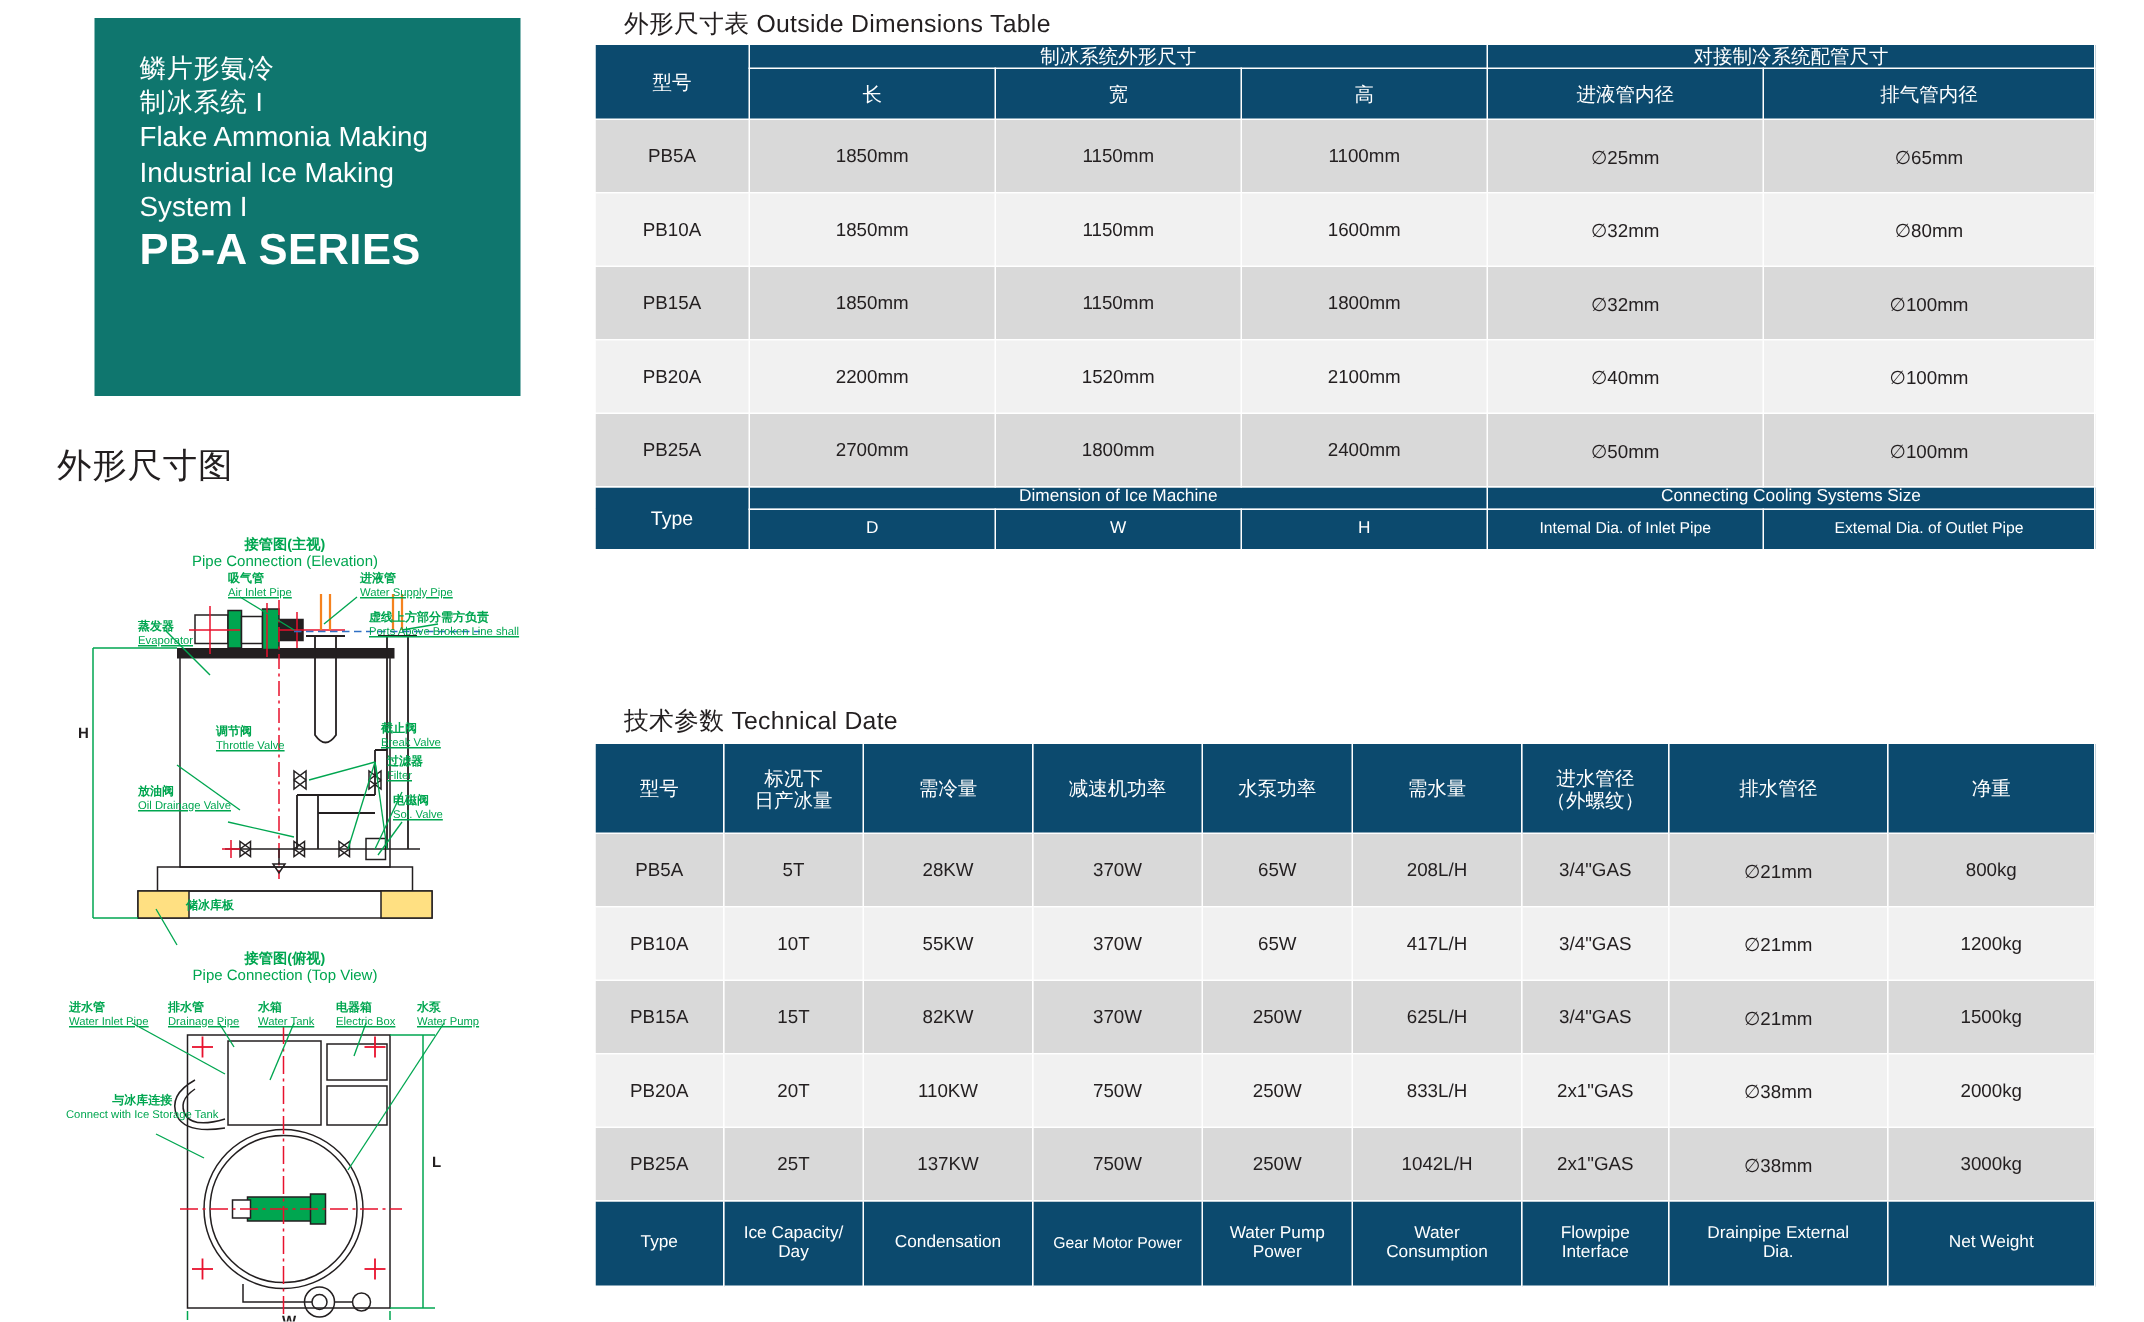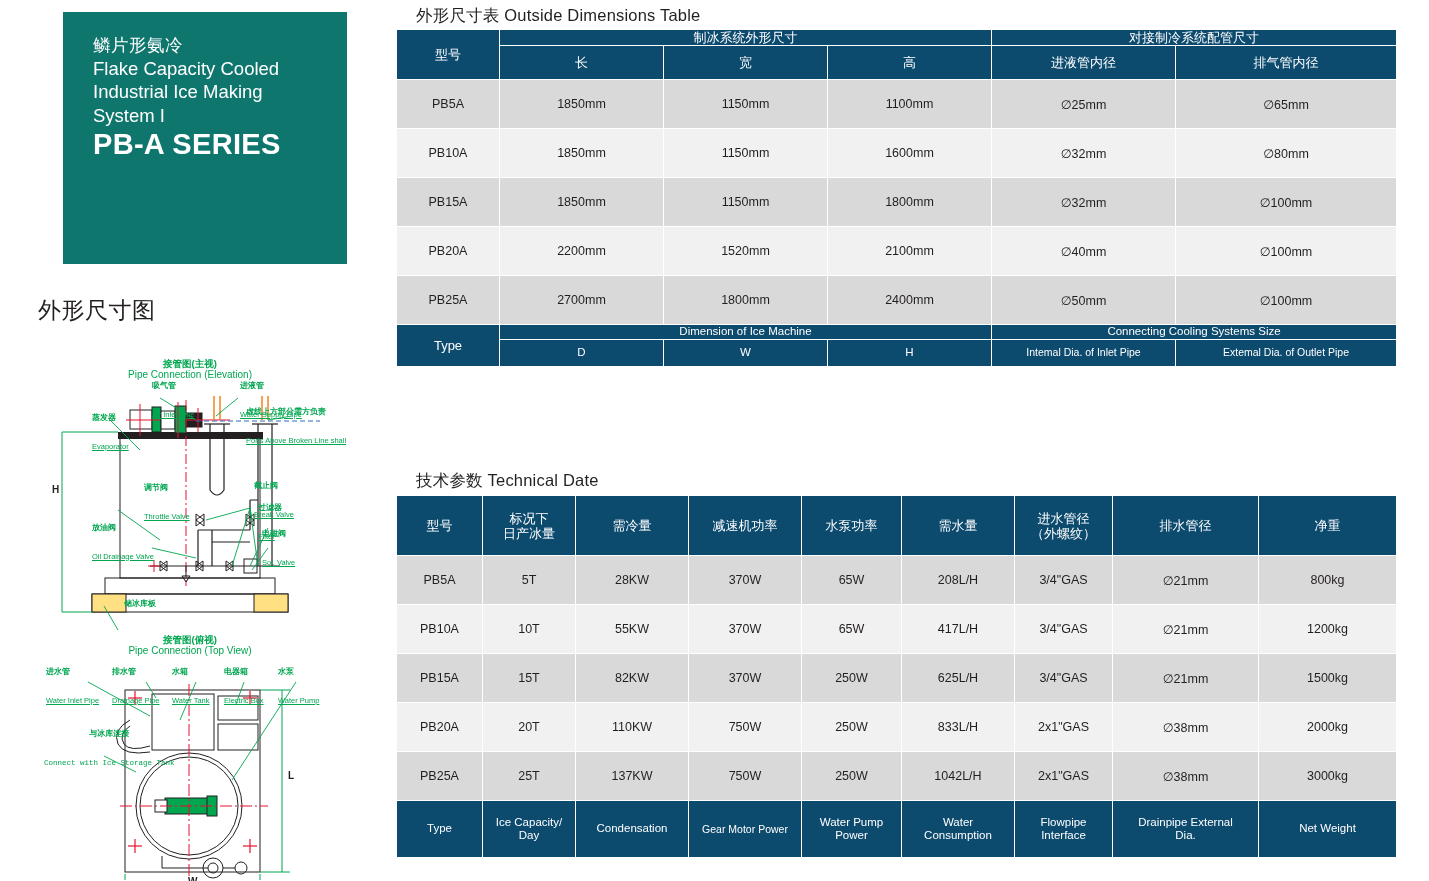--- a/index.html
+++ b/index.html
@@ -26,21 +26,21 @@
   .title-series-cn{font-size:29px;font-weight:bold;line-height:37px;margin-top:11px;letter-spacing:1px;}
   .title-series-en{font-size:29px;font-weight:bold;line-height:35px;letter-spacing:.3px;}
   .dims-head-cn{position:absolute;left:38px;top:295px;font-size:23px;color:#231f20;letter-spacing:.5px;}
   .dims-head-en{position:absolute;left:38px;top:323px;font-size:23.5px;color:#231f20;letter-spacing:.2px;}
   .dg-wrap{position:absolute;left:0;top:352px;width:382px;height:530px;}
   .dg-caption{position:absolute;text-align:center;width:260px;}
   .dg-cap-cn{font-size:9.5px;font-weight:bold;color:#00a650;line-height:11px;}
   .dg-cap-en{font-size:10px;color:#00a650;line-height:12px;}
   .lbl{position:absolute;color:#00a650;line-height:8.5px;white-space:nowrap;}
   .lbl b{display:block;font-size:8px;font-weight:bold;}
-  .lbl i{display:block;font-size:7.5px;font-style:normal;text-decoration:underline;margin-top:20px;}
+  .lbl i{display:block;font-size:7.5px;font-style:normal;text-decoration:underline;}
   .dimlabel{position:absolute;font-size:10px;font-weight:bold;color:#231f20;}
 
   
   .tbl-title{position:absolute;font-size:16.5px;color:#231f20;letter-spacing:.2px;margin-left:20px;}
   table.spec{
     position:absolute;
     border-collapse:collapse;
     table-layout:fixed;
     font-size:12.5px;
   }
@@ -63,21 +63,22 @@
   .t2{left:396px;top:495px;width:1000px;}
   .cellpad{display:block;padding:2px 3px;}
 </style>
 </head>
 <body>
 
 <div class="left-col">
 
   <div class="title-box">
     <div class="title-cn">鳞片形氨冷</div>
-    <div class="title-en">Flake Capacity Cooled</div>
+    <div class="title-cn">制冰系统 I</div>
+    <div class="title-en">Flake Ammonia Making</div>
     <div class="title-en">Industrial Ice Making</div>
     <div class="title-en">System  I</div>
     <div class="title-series-en">PB-A SERIES</div>
   </div>
 
   <div class="dims-head-cn">外形尺寸图</div>
 
   <div class="dg-wrap">
 
     <div class="dg-caption" style="left:60px;top:6px;">
@@ -287,21 +288,21 @@
       <i>Water Tank</i>
     </div>
     <div class="lbl" style="left:224px;top:316px;">
       <b>电器箱</b>
       <i>Electric Box</i>
     </div>
     <div class="lbl" style="left:278px;top:316px;">
       <b>水泵</b>
       <i>Water Pump</i>
     </div>
-    <div class="lbl" style="left:44px;top:378px;text-align:center;font-family:Liberation Mono, monospace;">
+    <div class="lbl" style="left:44px;top:378px;text-align:center;">
       <b>与冰库连接</b>
       <i style="display:block;text-decoration:none;">Connect with Ice Storage Tank</i>
     </div>
     <div class="dimlabel" style="left:288px;top:418px;">L</div>
     <div class="dimlabel" style="left:188px;top:524px;">W</div>
   </div>
 </div>
 
 <div class="tbl-title" style="left:396px;top:5px;">外形尺寸表  Outside Dimensions Table</div>
 

